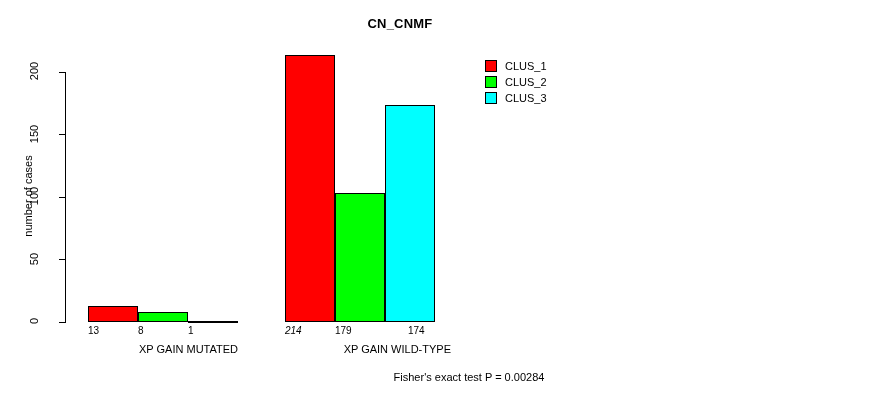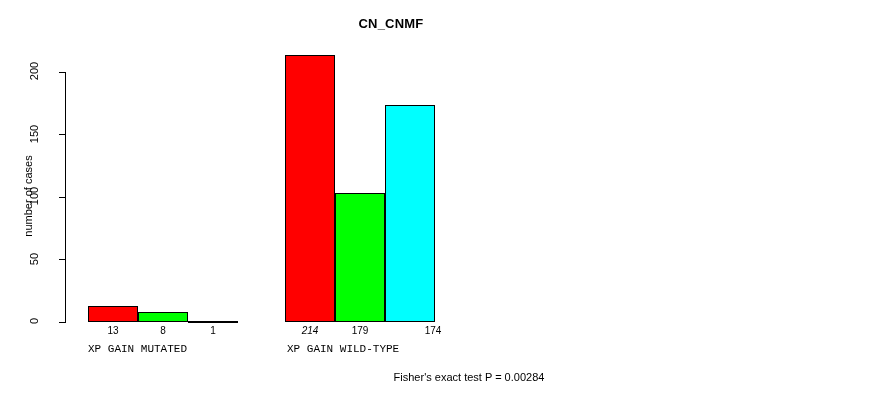--- a/index.html
+++ b/index.html
@@ -25,20 +25,21 @@
 
   
   #chart-title {
     left: 0;
     top: 16px;
     width: 782px;
     text-align: center;
     font-size: 13px;
     font-weight: bold;
     letter-spacing: 0.2px;
+    padding-left: 9px;
   }
 
   
   #y-axis-line {
     left: 65px;
     top: 72px;
     width: 1px;
     height: 251px;
     background: #000000;
   }
@@ -66,29 +67,28 @@
     transform: rotate(-90deg);
   }
 
   
   .bar {
     border: 1px solid #000000;
     box-sizing: border-box;
   }
   .bar-count-label {
     width: 50px;
-    text-align: center;
+    text-align: left;
     font-size: 10px;
     top: 325px;
   }
   .group-label {
-    text-align: left;
+    text-align: right;
     font-size: 11px;
     top: 343px;
-    font-family: Liberation Mono, monospace;
   }
 
   
   #legend {
     left: 485px;
     top: 58px;
     width: 120px;
   }
   .legend-row {
     display: flex;
@@ -149,21 +149,33 @@
       <div class="abs bar-count-label" style="left: 138px;">8</div>
       <div class="abs bar" style="left: 188px; top: 320.5px; width: 50px; height: 1.5px; background: rgb(0, 255, 255);"></div>
       <div class="abs bar-count-label" style="left: 188px;">1</div>
       <div class="abs group-label" style="left: 88px; width: 150px;">XP GAIN MUTATED</div>
       <div class="abs bar" style="left: 285px; top: 54.5px; width: 50px; height: 267.5px; background: rgb(255, 0, 0);"></div>
       <div class="abs bar-count-label" style="left: 285px; font-style: italic;">214</div>
       <div class="abs bar" style="left: 335px; top: 193.25px; width: 50px; height: 128.75px; background: rgb(0, 255, 0);"></div>
       <div class="abs bar-count-label" style="left: 335px;">179</div>
       <div class="abs bar" style="left: 385px; top: 104.5px; width: 50px; height: 217.5px; background: rgb(0, 255, 255);"></div>
       <div class="abs bar-count-label" style="left: 408px;">174</div>
-      <div class="abs group-label" style="left: 287px; width: 150px;">XP GAIN WILD-TYPE</div>
+      <div class="abs group-label" style="left: 301px; width: 150px;">XP GAIN WILD-TYPE</div>
     </div>
 
   <div class="abs" id="legend">
+      <div class="legend-row">
+        <span class="legend-swatch" style="background: rgb(255, 0, 0);"></span>
+        <span class="legend-label">CLUS_1</span>
+      </div>
+      <div class="legend-row">
+        <span class="legend-swatch" style="background: rgb(0, 255, 0);"></span>
+        <span class="legend-label">CLUS_2</span>
+      </div>
+      <div class="legend-row">
+        <span class="legend-swatch" style="background: rgb(0, 255, 255);"></span>
+        <span class="legend-label">CLUS_3</span>
+      </div>
     </div>
 
   <div class="abs" id="footer-note">Fisher's exact test P = 0.00284</div>
 
 </div>
 
 </body></html>

